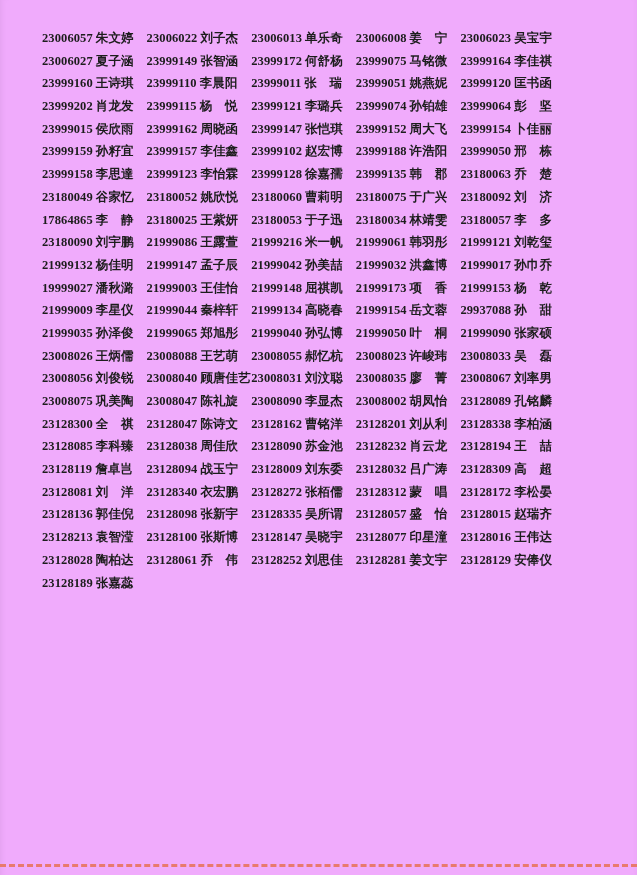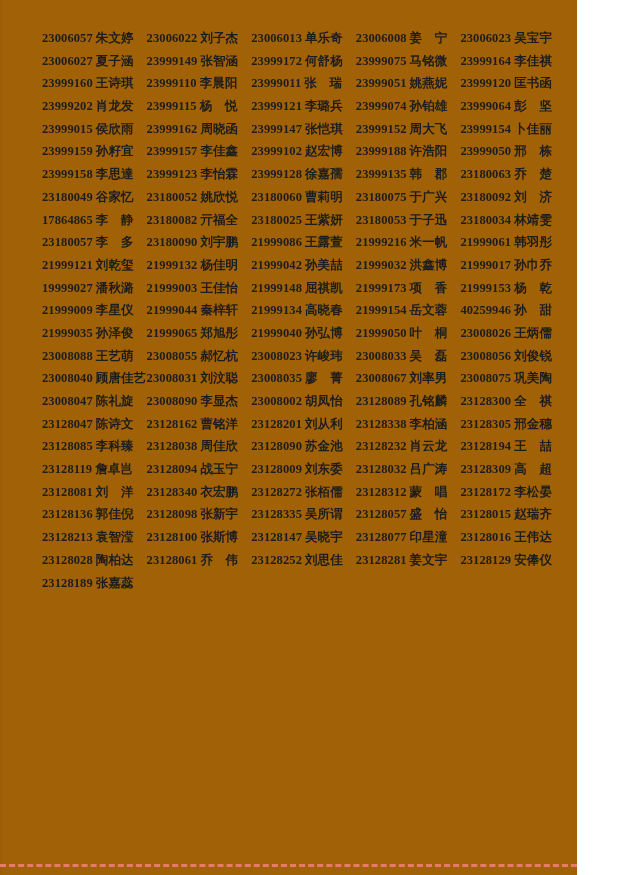--- a/index.html
+++ b/index.html
@@ -3,23 +3,23 @@
 <meta charset="utf-8">
 <style>
   html, body {
     margin: 0;
     padding: 0;
     background: #ffffff;
     font-family: "Liberation Serif", "DejaVu Serif", serif;
   }
   .page {
     position: relative;
-    width: 577px;
+    width: 637px;
     height: 875px;
-    background: #a16207;
+    background: #f0abfc;
     overflow: hidden;
     box-shadow: inset 6px 0 10px -8px rgba(0,0,0,0.12), inset -4px 0 8px -7px rgba(0,0,0,0.08);
   }
   .roster-grid {
     position: absolute;
     left: 42px;
     top: 27px;
     display: grid;
     grid-template-columns: repeat(5, 104.6px);
     grid-auto-rows: 22.7px;
@@ -86,69 +86,69 @@
       <div class="cell"><span class="sid">23999123</span><span class="sname">李怡霖</span></div>
       <div class="cell"><span class="sid">23999128</span><span class="sname">徐嘉孺</span></div>
       <div class="cell"><span class="sid">23999135</span><span class="sname">韩　郡</span></div>
       <div class="cell"><span class="sid">23180063</span><span class="sname">乔　楚</span></div>
       <div class="cell"><span class="sid">23180049</span><span class="sname">谷家忆</span></div>
       <div class="cell"><span class="sid">23180052</span><span class="sname">姚欣悦</span></div>
       <div class="cell"><span class="sid">23180060</span><span class="sname">曹莉明</span></div>
       <div class="cell"><span class="sid">23180075</span><span class="sname">于广兴</span></div>
       <div class="cell"><span class="sid">23180092</span><span class="sname">刘　济</span></div>
       <div class="cell"><span class="sid">17864865</span><span class="sname">李　静</span></div>
-      <div class="cell"><span class="sid">23180082</span><span class="sname">亓福全</span></div>
       <div class="cell"><span class="sid">23180025</span><span class="sname">王紫妍</span></div>
       <div class="cell"><span class="sid">23180053</span><span class="sname">于子迅</span></div>
       <div class="cell"><span class="sid">23180034</span><span class="sname">林靖雯</span></div>
       <div class="cell"><span class="sid">23180057</span><span class="sname">李　多</span></div>
       <div class="cell"><span class="sid">23180090</span><span class="sname">刘宇鹏</span></div>
       <div class="cell"><span class="sid">21999086</span><span class="sname">王露萱</span></div>
       <div class="cell"><span class="sid">21999216</span><span class="sname">米一帆</span></div>
       <div class="cell"><span class="sid">21999061</span><span class="sname">韩羽彤</span></div>
       <div class="cell"><span class="sid">21999121</span><span class="sname">刘乾玺</span></div>
       <div class="cell"><span class="sid">21999132</span><span class="sname">杨佳明</span></div>
+      <div class="cell"><span class="sid">21999147</span><span class="sname">孟子辰</span></div>
       <div class="cell"><span class="sid">21999042</span><span class="sname">孙美喆</span></div>
       <div class="cell"><span class="sid">21999032</span><span class="sname">洪鑫博</span></div>
       <div class="cell"><span class="sid">21999017</span><span class="sname">孙巾乔</span></div>
       <div class="cell"><span class="sid">19999027</span><span class="sname">潘秋潞</span></div>
       <div class="cell"><span class="sid">21999003</span><span class="sname">王佳怡</span></div>
       <div class="cell"><span class="sid">21999148</span><span class="sname">屈祺凯</span></div>
       <div class="cell"><span class="sid">21999173</span><span class="sname">项　香</span></div>
       <div class="cell"><span class="sid">21999153</span><span class="sname">杨　乾</span></div>
       <div class="cell"><span class="sid">21999009</span><span class="sname">李星仪</span></div>
       <div class="cell"><span class="sid">21999044</span><span class="sname">秦梓轩</span></div>
       <div class="cell"><span class="sid">21999134</span><span class="sname">高晓春</span></div>
       <div class="cell"><span class="sid">21999154</span><span class="sname">岳文蓉</span></div>
-      <div class="cell"><span class="sid">40259946</span><span class="sname">孙　甜</span></div>
+      <div class="cell"><span class="sid">29937088</span><span class="sname">孙　甜</span></div>
       <div class="cell"><span class="sid">21999035</span><span class="sname">孙泽俊</span></div>
       <div class="cell"><span class="sid">21999065</span><span class="sname">郑旭彤</span></div>
       <div class="cell"><span class="sid">21999040</span><span class="sname">孙弘博</span></div>
       <div class="cell"><span class="sid">21999050</span><span class="sname">叶　桐</span></div>
+      <div class="cell"><span class="sid">21999090</span><span class="sname">张家硕</span></div>
       <div class="cell"><span class="sid">23008026</span><span class="sname">王炳儒</span></div>
       <div class="cell"><span class="sid">23008088</span><span class="sname">王艺萌</span></div>
       <div class="cell"><span class="sid">23008055</span><span class="sname">郝忆杭</span></div>
       <div class="cell"><span class="sid">23008023</span><span class="sname">许峻玮</span></div>
       <div class="cell"><span class="sid">23008033</span><span class="sname">吴　磊</span></div>
       <div class="cell"><span class="sid">23008056</span><span class="sname">刘俊锐</span></div>
       <div class="cell"><span class="sid">23008040</span><span class="sname">顾唐佳艺</span></div>
       <div class="cell"><span class="sid">23008031</span><span class="sname">刘汶聪</span></div>
       <div class="cell"><span class="sid">23008035</span><span class="sname">廖　菁</span></div>
       <div class="cell"><span class="sid">23008067</span><span class="sname">刘率男</span></div>
       <div class="cell"><span class="sid">23008075</span><span class="sname">巩美陶</span></div>
       <div class="cell"><span class="sid">23008047</span><span class="sname">陈礼旋</span></div>
       <div class="cell"><span class="sid">23008090</span><span class="sname">李显杰</span></div>
       <div class="cell"><span class="sid">23008002</span><span class="sname">胡凤怡</span></div>
       <div class="cell"><span class="sid">23128089</span><span class="sname">孔铭麟</span></div>
       <div class="cell"><span class="sid">23128300</span><span class="sname">全　祺</span></div>
       <div class="cell"><span class="sid">23128047</span><span class="sname">陈诗文</span></div>
       <div class="cell"><span class="sid">23128162</span><span class="sname">曹铭洋</span></div>
       <div class="cell"><span class="sid">23128201</span><span class="sname">刘从利</span></div>
       <div class="cell"><span class="sid">23128338</span><span class="sname">李柏涵</span></div>
-      <div class="cell"><span class="sid">23128305</span><span class="sname">邢金穗</span></div>
       <div class="cell"><span class="sid">23128085</span><span class="sname">李科臻</span></div>
       <div class="cell"><span class="sid">23128038</span><span class="sname">周佳欣</span></div>
       <div class="cell"><span class="sid">23128090</span><span class="sname">苏金池</span></div>
       <div class="cell"><span class="sid">23128232</span><span class="sname">肖云龙</span></div>
       <div class="cell"><span class="sid">23128194</span><span class="sname">王　喆</span></div>
       <div class="cell"><span class="sid">23128119</span><span class="sname">詹卓岂</span></div>
       <div class="cell"><span class="sid">23128094</span><span class="sname">战玉宁</span></div>
       <div class="cell"><span class="sid">23128009</span><span class="sname">刘东委</span></div>
       <div class="cell"><span class="sid">23128032</span><span class="sname">吕广涛</span></div>
       <div class="cell"><span class="sid">23128309</span><span class="sname">高　超</span></div>

